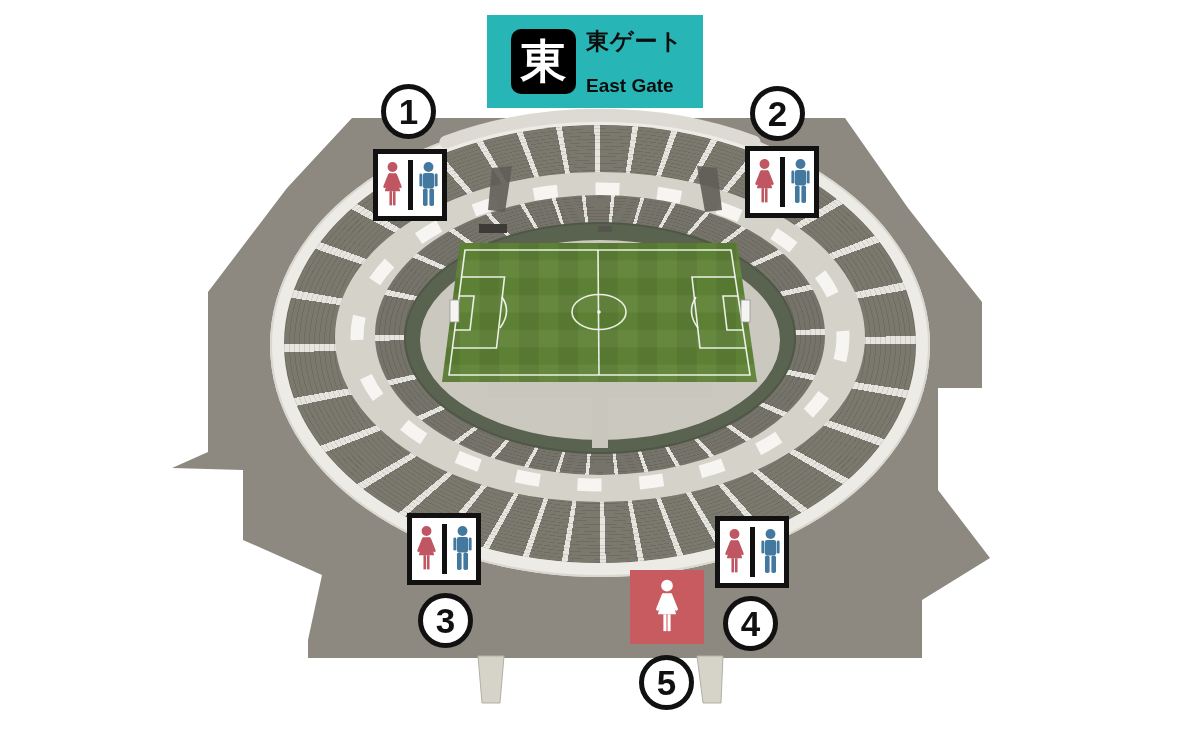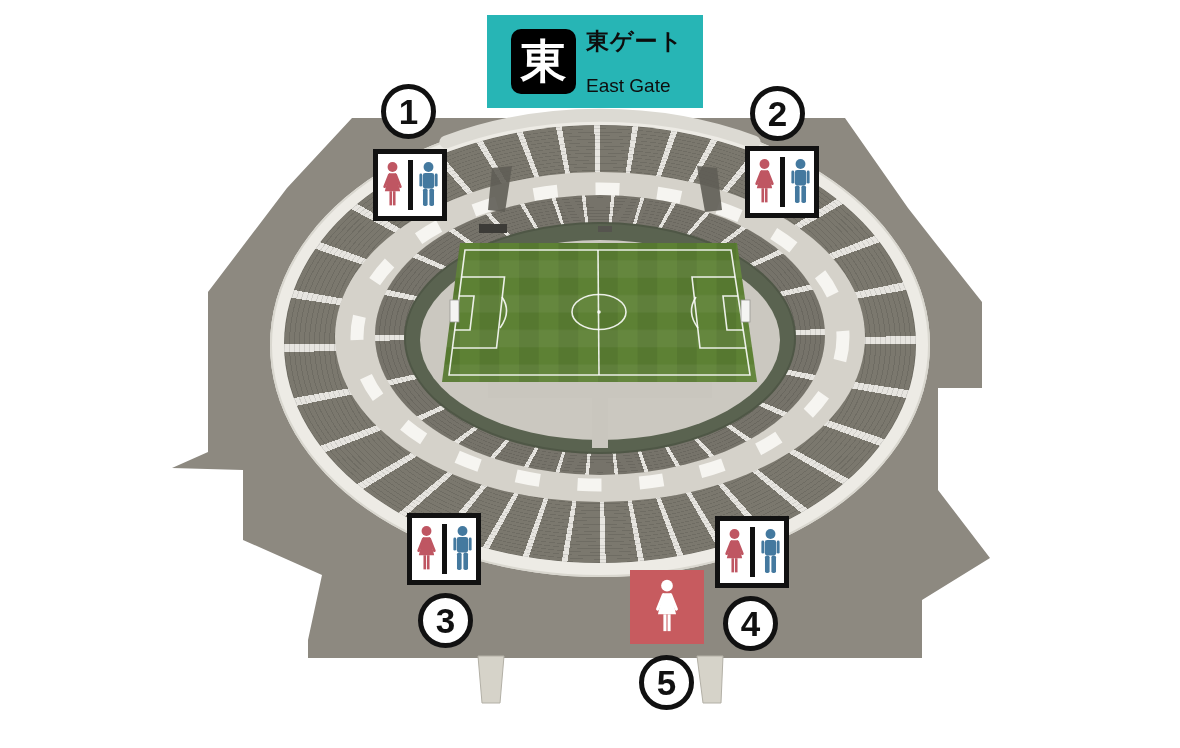--- a/index.html
+++ b/index.html
@@ -47,21 +47,21 @@
   .person-white line{stroke:#fff;stroke-width:2.4;stroke-linecap:round;}
 
   
   .gate-banner{position:absolute;left:487px;top:15px;width:216px;height:93px;
       background:var(--c-accent,#27b5b5);display:flex;align-items:center;padding-left:24px;
       box-sizing:border-box;gap:10px;}
   .gate-kanji-box{width:65px;height:65px;background:#000;border-radius:10px;color:#fff;
       display:flex;align-items:center;justify-content:center;font-size:46px;font-weight:700;flex:0 0 auto;}
   .gate-text{display:flex;flex-direction:column;justify-content:center;color:#0d0d0d;}
   .gate-text .ja{font-size:23px;font-weight:800;letter-spacing:1px;}
-  .gate-text .en{font-size:19px;font-weight:400;margin-top:18px;}
+  .gate-text .en{font-size:19px;font-weight:700;margin-top:18px;}
 </style>
 </head>
 <body>
 
 <div class="canvas">
 
   <svg class="layer" width="1180" height="748">
     <path d="M352,118 L845,118 L908,208 L933,240 L982,302 L982,388 L938,388 L938,490 L990,558 L922,600 L922,658
              L308,658 L308,640 L322,575 L243,540 L243,470 L172,468 L208,452 L208,292 L287,188 Z" style="fill:var(--c-plaza,#8d8980)"></path>
     <path d="M478,656 L504,656 L500,703 L482,703 Z" fill="#d6d3c9" stroke="#b3b0a6" stroke-width="1"></path>

